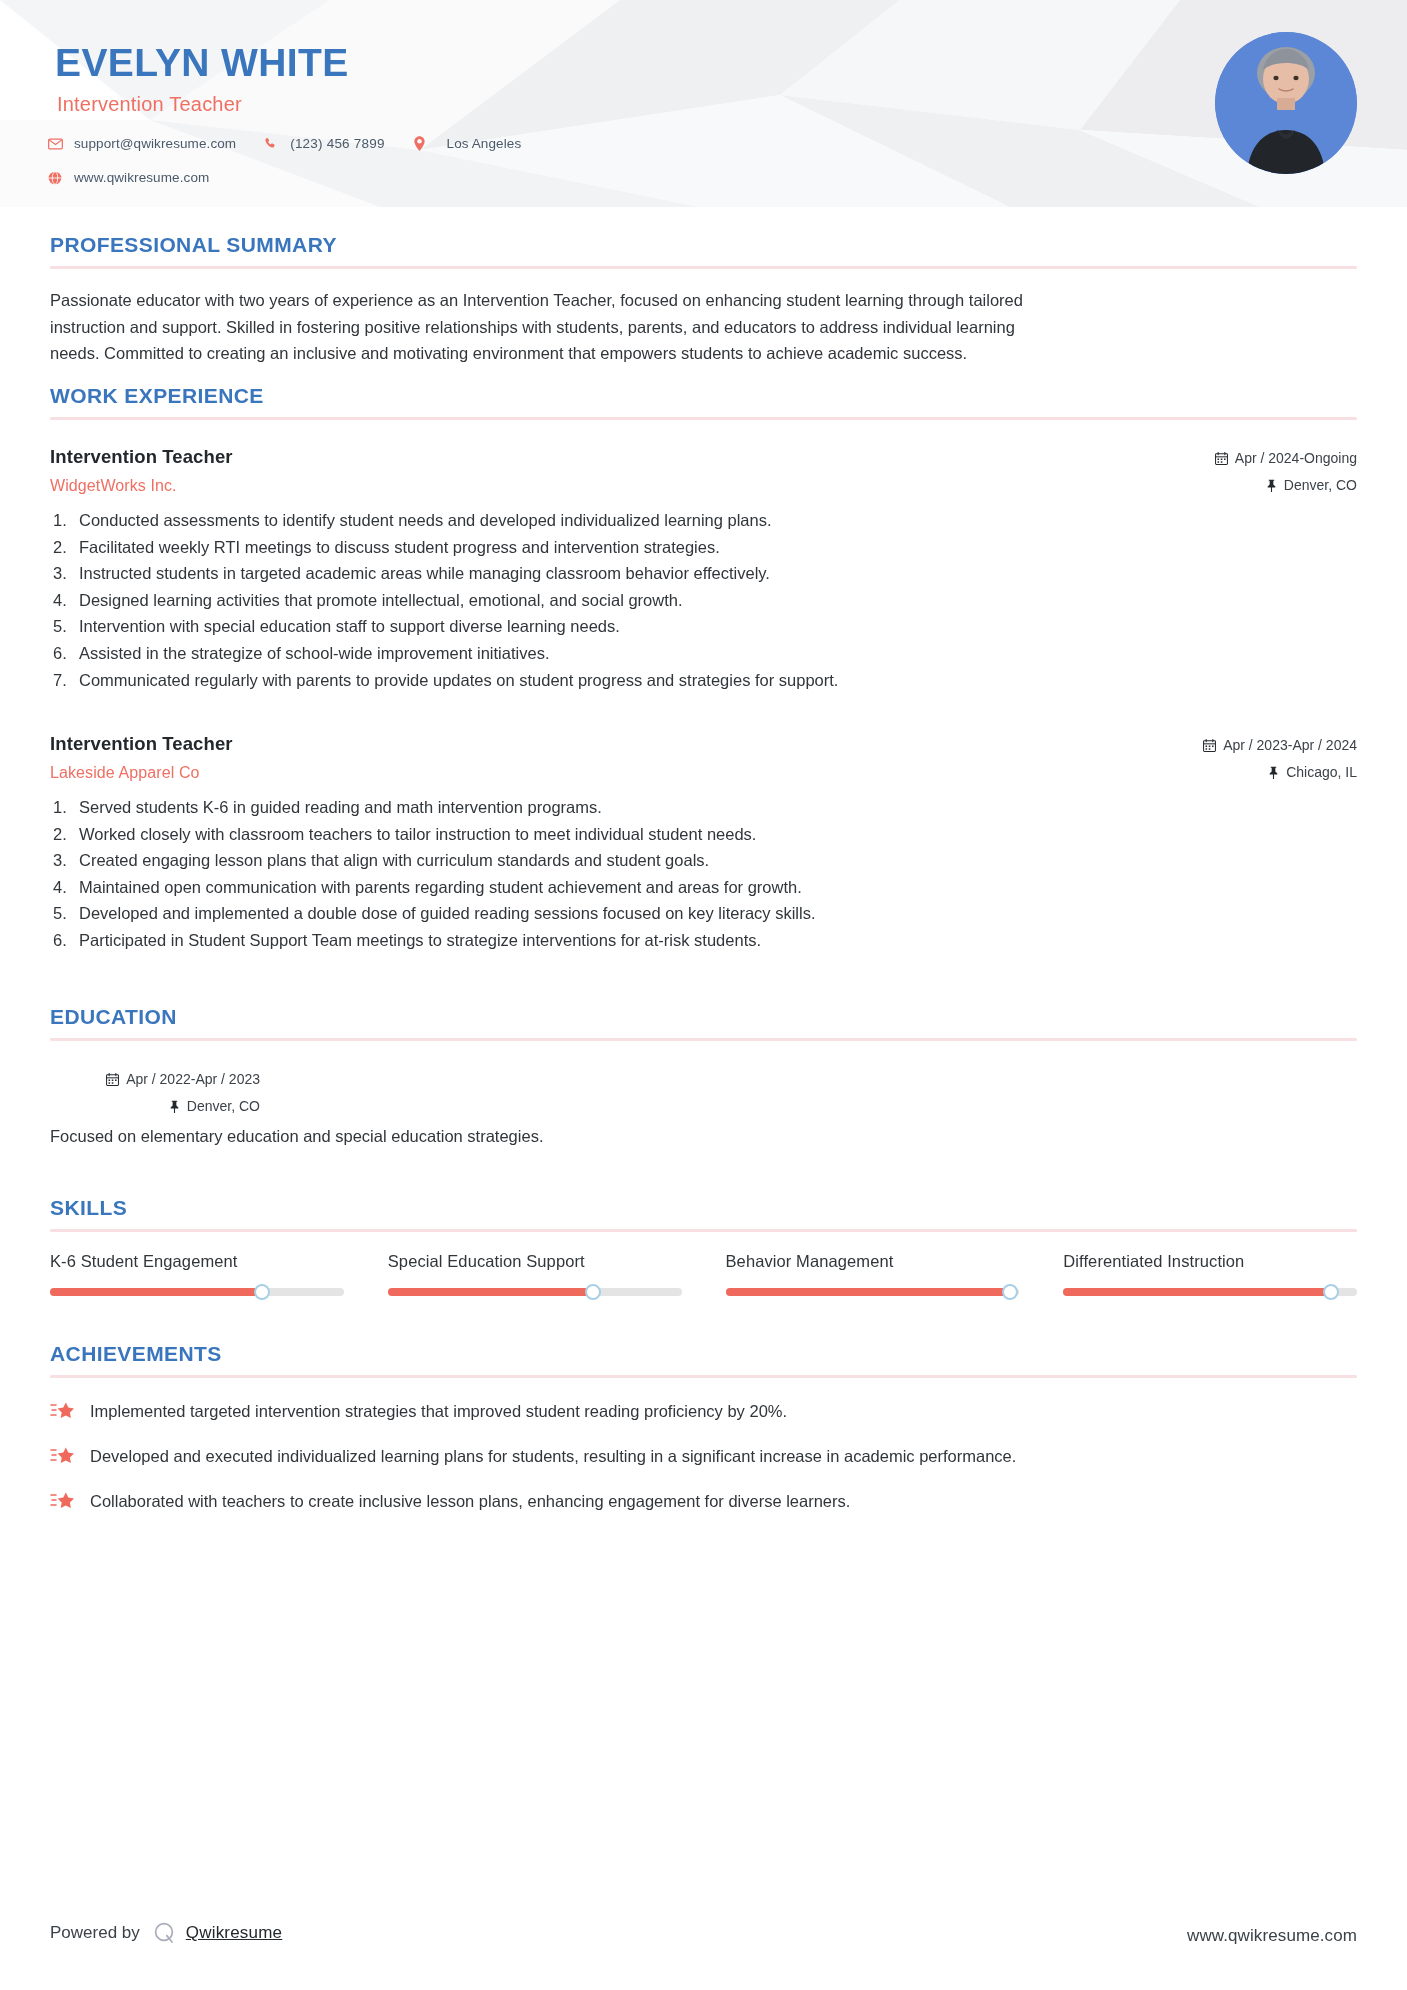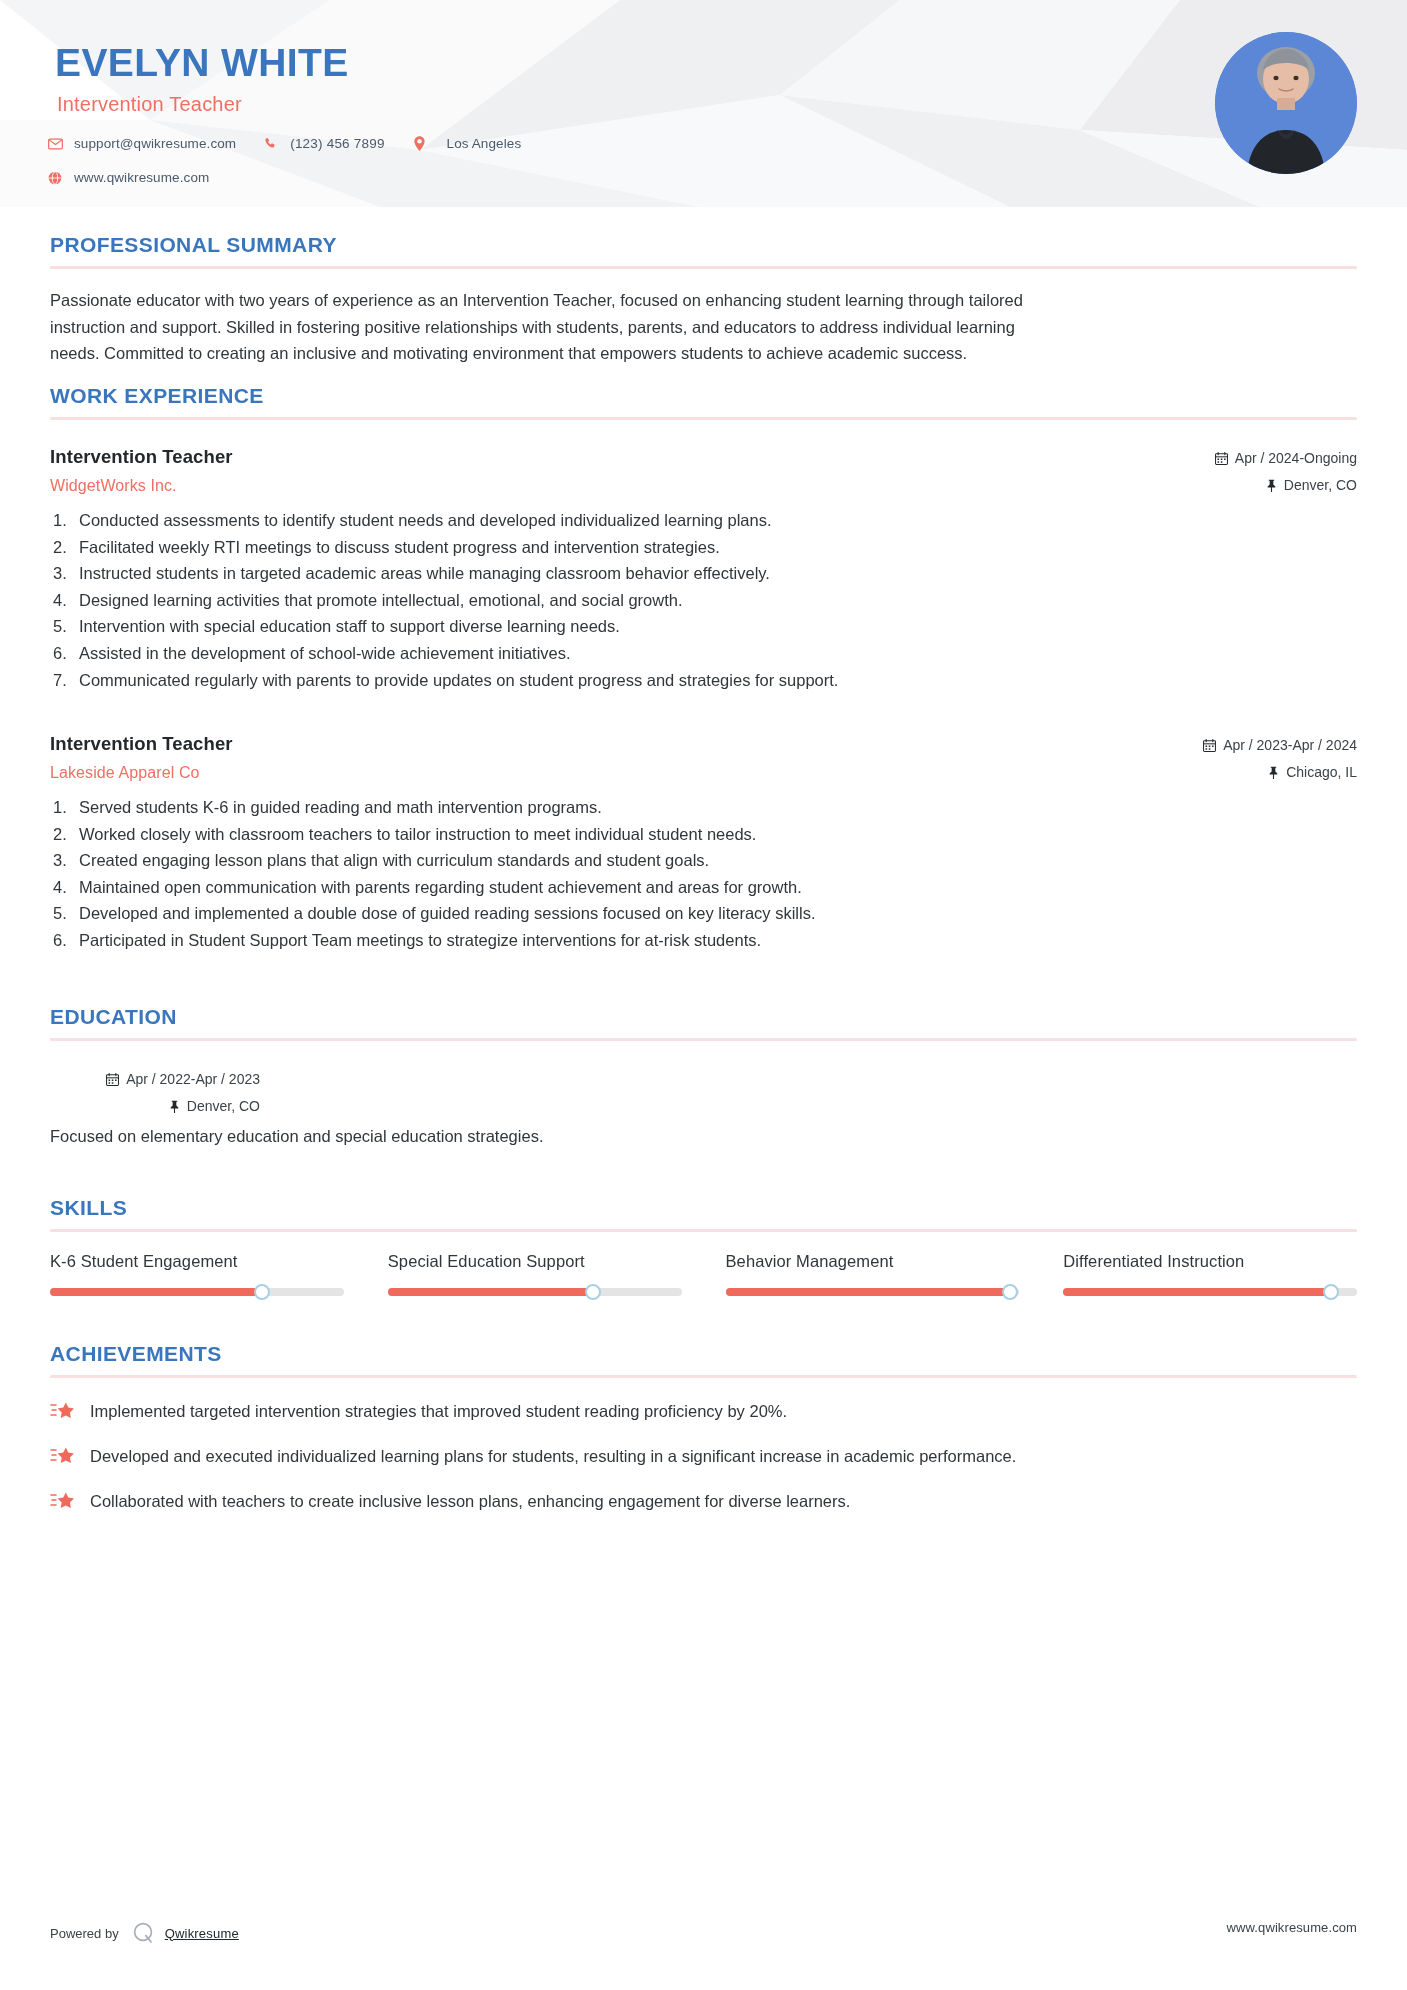--- a/index.html
+++ b/index.html
@@ -269,23 +269,23 @@
     max-width: 975px;
   }
 
   
   .footer {
     position: absolute;
     left: 50px;
     right: 50px;
     bottom: 44px;
     display: flex;
-    align-items: flex-start;
+    align-items: flex-end;
     justify-content: space-between;
-    font-size: 13px;
+    font-size: 17px;
     color: #3b4248;
   }
   .footer-left { display: flex; align-items: center; }
   .footer-left .fl-label { color: #3b4248; }
   .footer-logo {
     width: 26px; height: 26px;
     margin: 0 8px 0 12px;
     display: inline-flex;
     align-items: center;
     justify-content: center;
@@ -439,21 +439,21 @@
               <span>Denver, CO</span>
             </div>
           </div>
         </div>
         <ol class="bullets">
           <li>Conducted assessments to identify student needs and developed individualized learning plans.</li>
           <li>Facilitated weekly RTI meetings to discuss student progress and intervention strategies.</li>
           <li>Instructed students in targeted academic areas while managing classroom behavior effectively.</li>
           <li>Designed learning activities that promote intellectual, emotional, and social growth.</li>
           <li>Intervention with special education staff to support diverse learning needs.</li>
-          <li>Assisted in the development of school-wide achievement initiatives.</li>
+          <li>Assisted in the strategize of school-wide improvement initiatives.</li>
           <li>Communicated regularly with parents to provide updates on student progress and strategies for support.</li>
         </ol>
       </div>
 
       <div class="entry entry-gap">
         <div class="entry-head">
           <div class="entry-left">
             <h3 class="entry-role">Intervention Teacher</h3>
             <div class="entry-org">Lakeside Apparel Co</div>
           </div>

